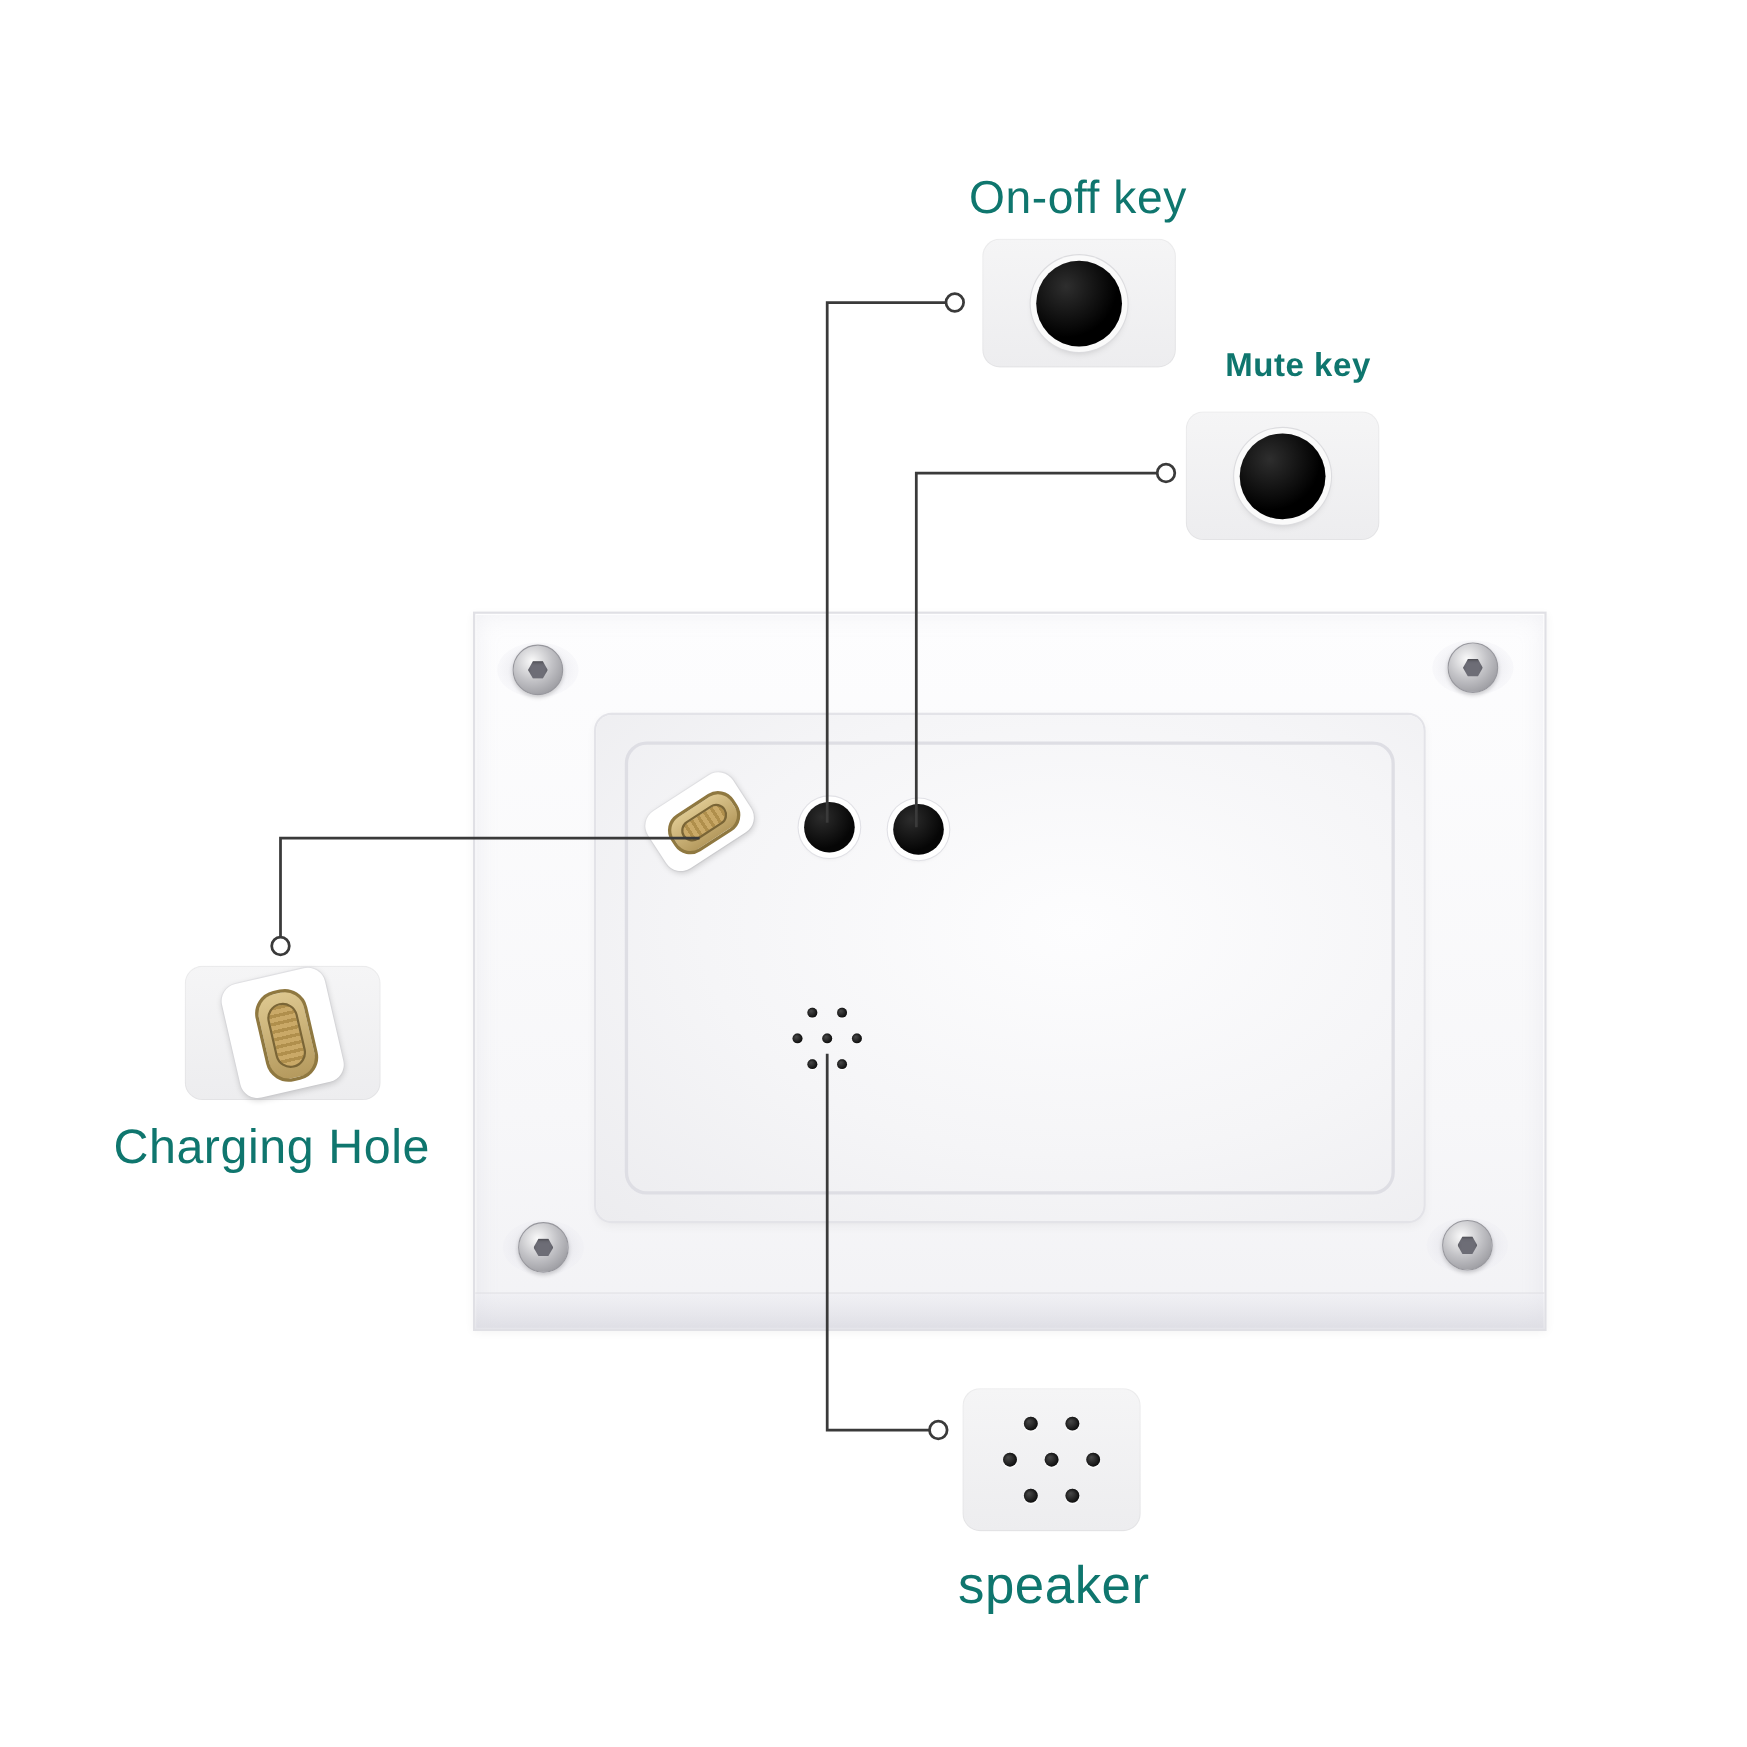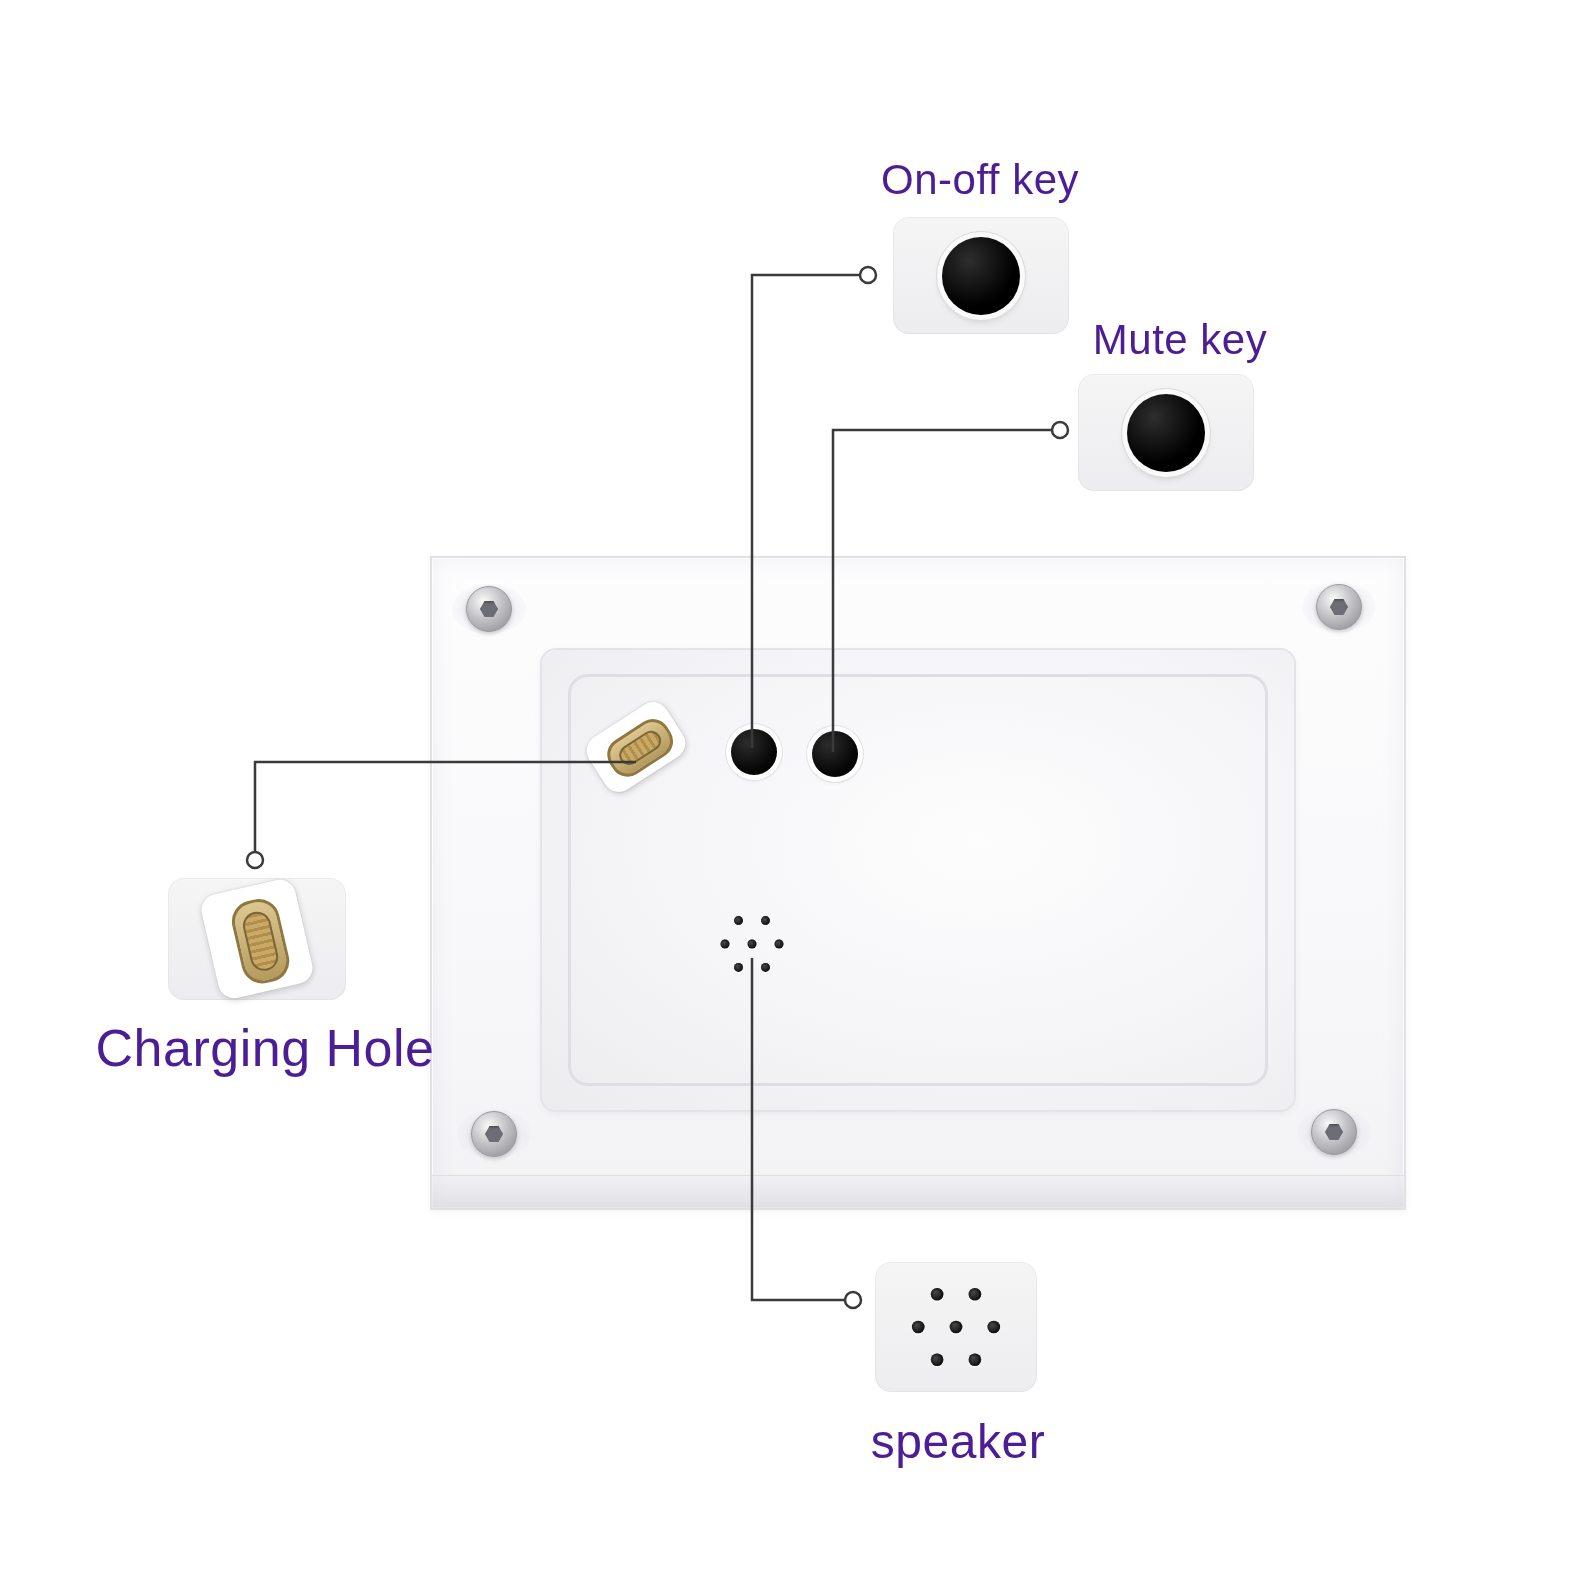--- a/index.html
+++ b/index.html
@@ -91,24 +91,24 @@
   .thumb-port{position:absolute;left:50%;top:50%;transform:translate(-50%,-50%) rotate(-13deg);
           width:96px;height:106px;}
   .thumb-port .usb-pill{left:27px;top:14px;width:42px;height:78px;border-radius:21px;}
   .thumb-port .usb-slot{left:7px;top:9px;right:7px;bottom:9px;border-radius:14px;
           background:repeating-linear-gradient(0deg,#caa967 0 4px,#b08f4c 4px 7px);}
 
   .thumb-grille{left:50%;top:50%;transform:translate(-50%,-50%) scale(1.4);}
 
   
   .label{position:absolute;transform:translateX(-50%);white-space:nowrap;
-          font-weight:500;color:#4c1d95;letter-spacing:.5px;}
+          font-weight:500;color:#0f766e;letter-spacing:.5px;}
   .label-onoff{left:980px;top:156px;font-size:42px;}
-  .label-mute{left:1180px;top:316px;font-size:42px;}
-  .label-charging{left:247px;top:1018px;font-size:52px;margin-left:18px;}
+  .label-mute{left:1180px;top:316px;font-size:30px;font-weight:bold;}
+  .label-charging{left:247px;top:1018px;font-size:44px;}
   .label-speaker{left:958px;top:1414px;font-size:48px;}
 </style>
 </head>
 <body>
 
 <div class="canvas">
 
   <div class="device">
     <div class="device-edge"></div>
 

